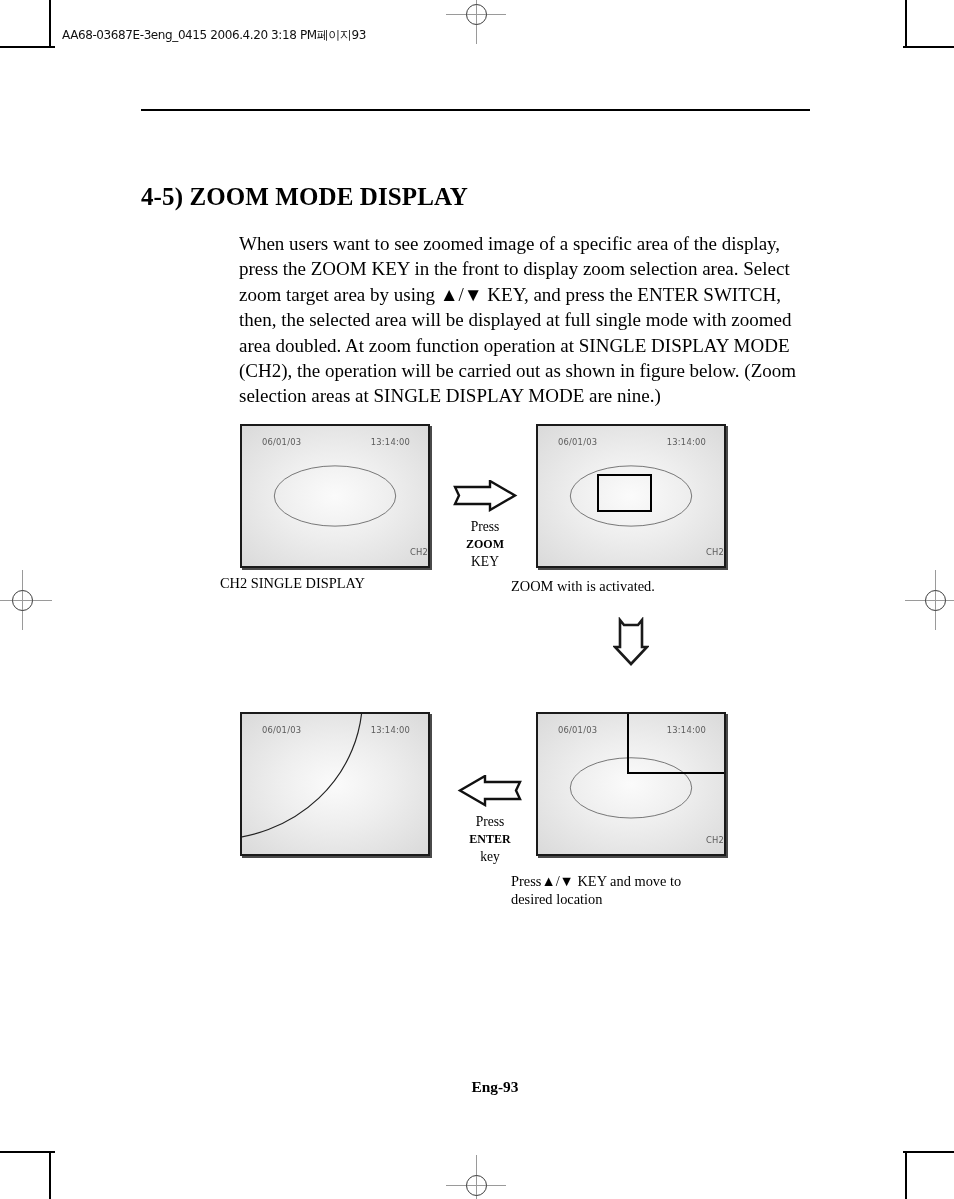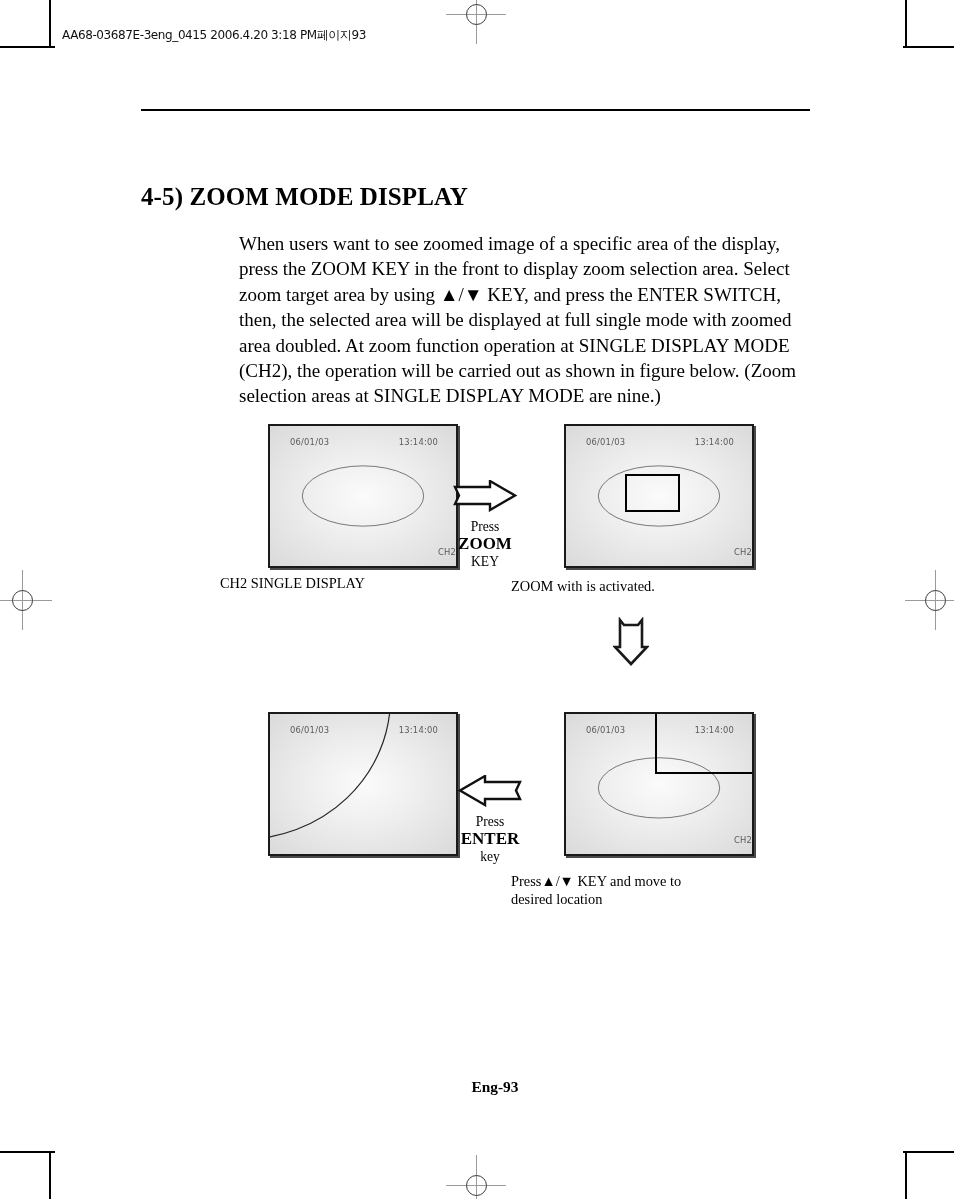--- a/index.html
+++ b/index.html
@@ -68,21 +68,20 @@
   
   .figure { position: absolute; left: 0; top: 0; width: 954px; height: 1199px; }
 
   .panel {
     position: absolute;
     box-sizing: border-box;
     border: 2px solid #1a1a1a;
     background: radial-gradient(ellipse 72% 72% at 50% 50%, #fbfbfb 0%, #eeeeee 42%, #d9d9d9 100%);
     box-shadow: 2px 2px 0 #4a4a4a;
     overflow: hidden;
-    margin-left: 28px;
   }
   .panel .osd {
     position: absolute;
     font-family: "DejaVu Sans", sans-serif;
     font-size: 8.4px;
     color: #5b5b5b;
     letter-spacing: 0.2px;
     white-space: nowrap;
   }
   .panel .osd-date  { left: 20px;  top: 11px; }
@@ -107,21 +106,21 @@
 
   
   .arrow-wrap { position: absolute; }
   .arrow-label {
     position: absolute;
     text-align: center;
     font-size: 13.6px;
     line-height: 17px;
     width: 100%;
   }
-  .arrow-label b { font-size: 17px; }
+  .arrow-label b { font-size: 12px; }
 
   .page-footer {
     position: absolute;
     left: 0; right: 0;
     top: 1078px;
     text-align: center;
     font-size: 15.4px;
     font-weight: bold;
     padding-left: 36px;
   }

